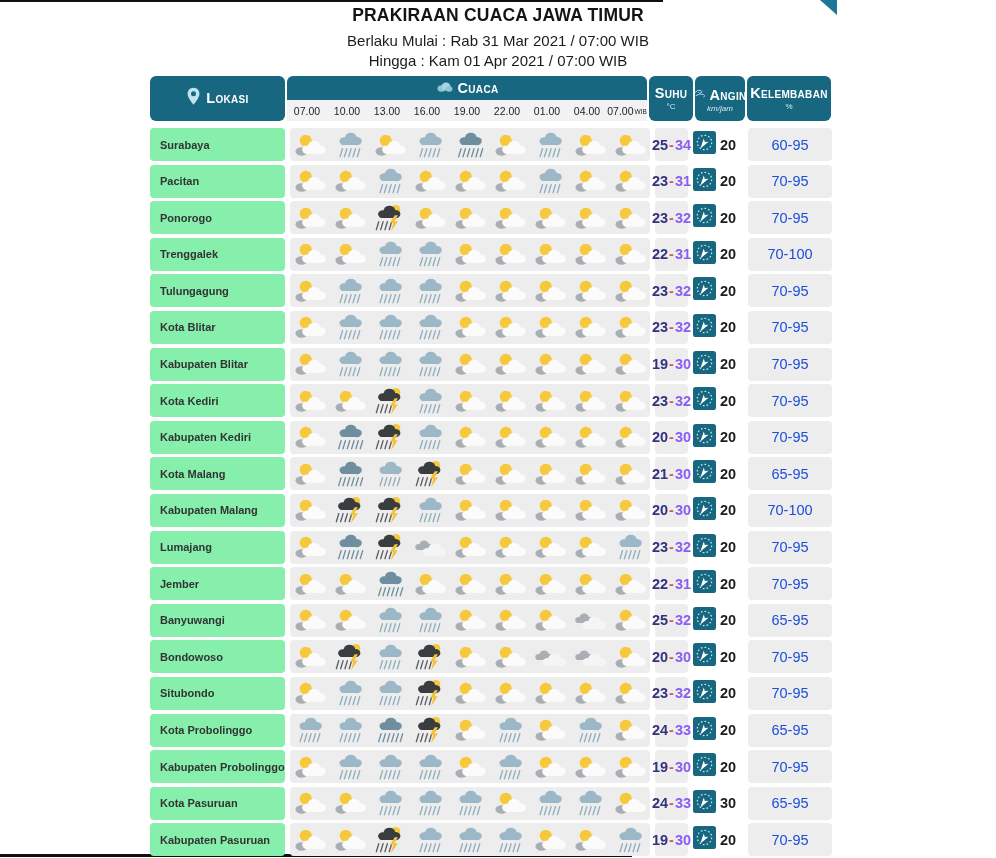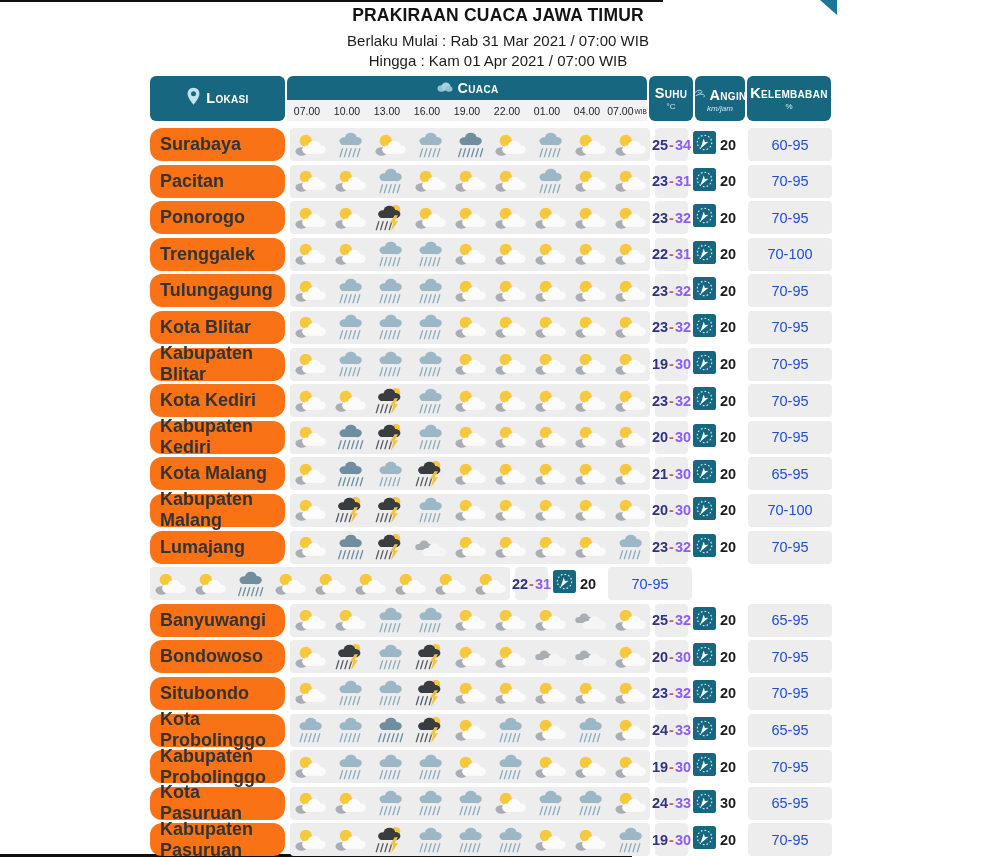--- a/index.html
+++ b/index.html
@@ -33,22 +33,22 @@
   .h-kelembaban{width:84px;}
   .hlabel{display:block;text-transform:uppercase;font-weight:bold;font-size:10px;letter-spacing:.3px;line-height:1;}
   .hlabel::first-letter{font-size:14.5px;}
   .hrow{display:flex;align-items:flex-end;gap:3px;}
   .hunit{font-size:8px;color:#d6ebf2;margin-top:2px;line-height:1;}
   .hunit-i{font-style:italic;}
 
   
   .rows{position:absolute;top:128px;left:150px;display:flex;flex-direction:column;gap:3.6px;}
   .row{display:flex;gap:5px;height:33px;}
-  .cell-loc{width:135px;background:#f97316;border-radius:12px;display:flex;align-items:center;
-            padding-left:10px;box-sizing:border-box;font-weight:bold;font-size:18px;color:#333;}
+  .cell-loc{width:135px;background:#86efac;border-radius:4px;display:flex;align-items:center;
+            padding-left:10px;box-sizing:border-box;font-weight:bold;font-size:11px;color:#333;}
   .cell-icons{width:360px;background:#ededee;border-radius:4px;display:flex;}
   .icon-cell{width:40px;display:flex;align-items:center;justify-content:center;}
   .cell-temp{width:33px;background:#ededee;border-radius:4px;display:flex;align-items:center;
              justify-content:center;font-size:14.5px;font-weight:bold;white-space:nowrap;}
   .tmin{color:#32327e;}
   .tdash{color:#d05858;margin:0 1px;}
   .tmax{color:#8b5cf6;}
   .cell-wind{width:50px;display:flex;align-items:center;gap:4px;}
   .wind-num{font-size:14.5px;font-weight:bold;color:#1d1d1d;}
   .cell-hum{width:84px;background:#ededee;border-radius:4px;display:flex;align-items:center;
@@ -1758,20 +1758,21 @@
           <span><svg viewBox="0 0 24 24" width="23" height="23">
               <rect width="24" height="24" rx="3" fill="#16677f"></rect>
               <circle cx="12" cy="12" r="7.5" fill="none" stroke="#cfe9f2" stroke-width="1.2" stroke-dasharray="1.8 2.1"></circle>
               <polygon points="12,4.5 15,15 12,12.6 9,15" fill="#ffffff" transform="rotate(215 12 12)"></polygon>
             </svg></span>
           <span class="wind-num">20</span>
         </div>
         <div class="cell-hum">70-95</div>
       </div>
       <div class="row">
+        <div class="cell-loc">Jember</div>
         <div class="cell-icons">
           <span class="icon-cell">
             <svg viewBox="0 0 40 32" width="38" height="30">
               <ellipse cx="11" cy="23" rx="6.5" ry="4.5" fill="#a9aeb4"></ellipse>
               <circle cx="15.5" cy="11.5" r="6.5" fill="#f6c83c"></circle>
               <g fill="#fbfbfb">
                 <ellipse cx="16.85" cy="20.925" rx="5.225" ry="4.2749999999999995"></ellipse>
                 <ellipse cx="24.45" cy="17.125" rx="6.6499999999999995" ry="5.699999999999999"></ellipse>
                 <ellipse cx="31.1" cy="20.925" rx="5.699999999999999" ry="4.75"></ellipse>
                 <rect x="13.05" y="19.025" width="20.9" height="6.175" rx="2.8499999999999996"></rect>

